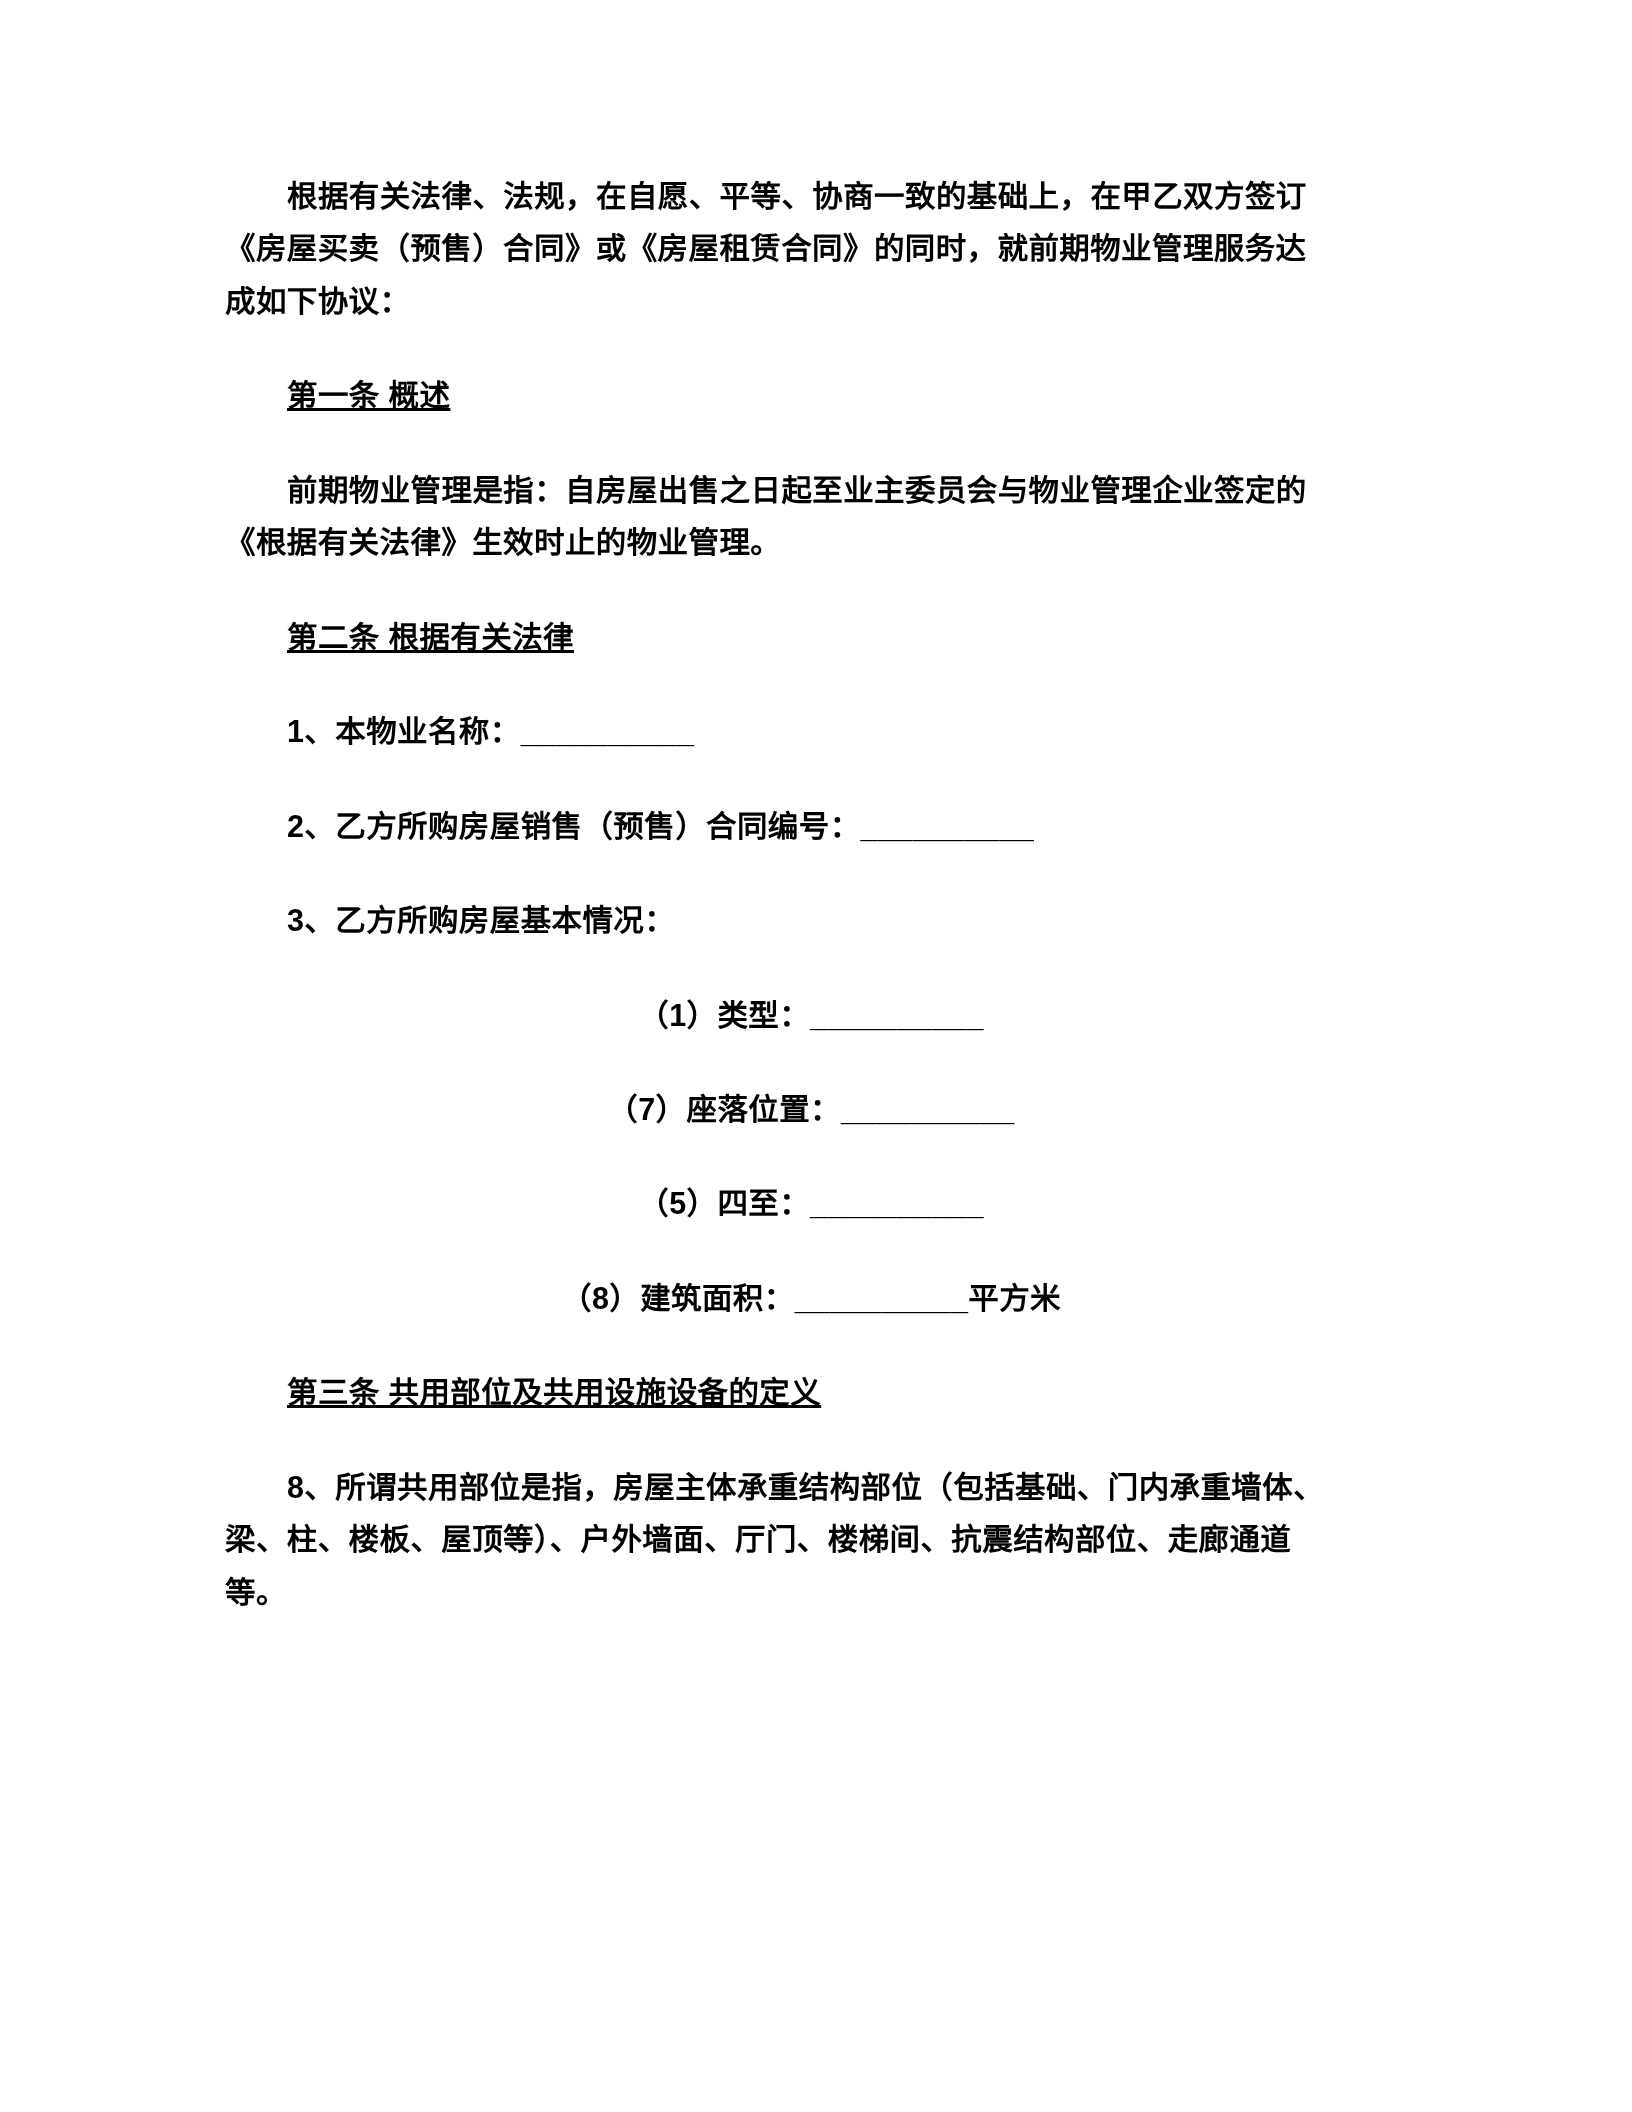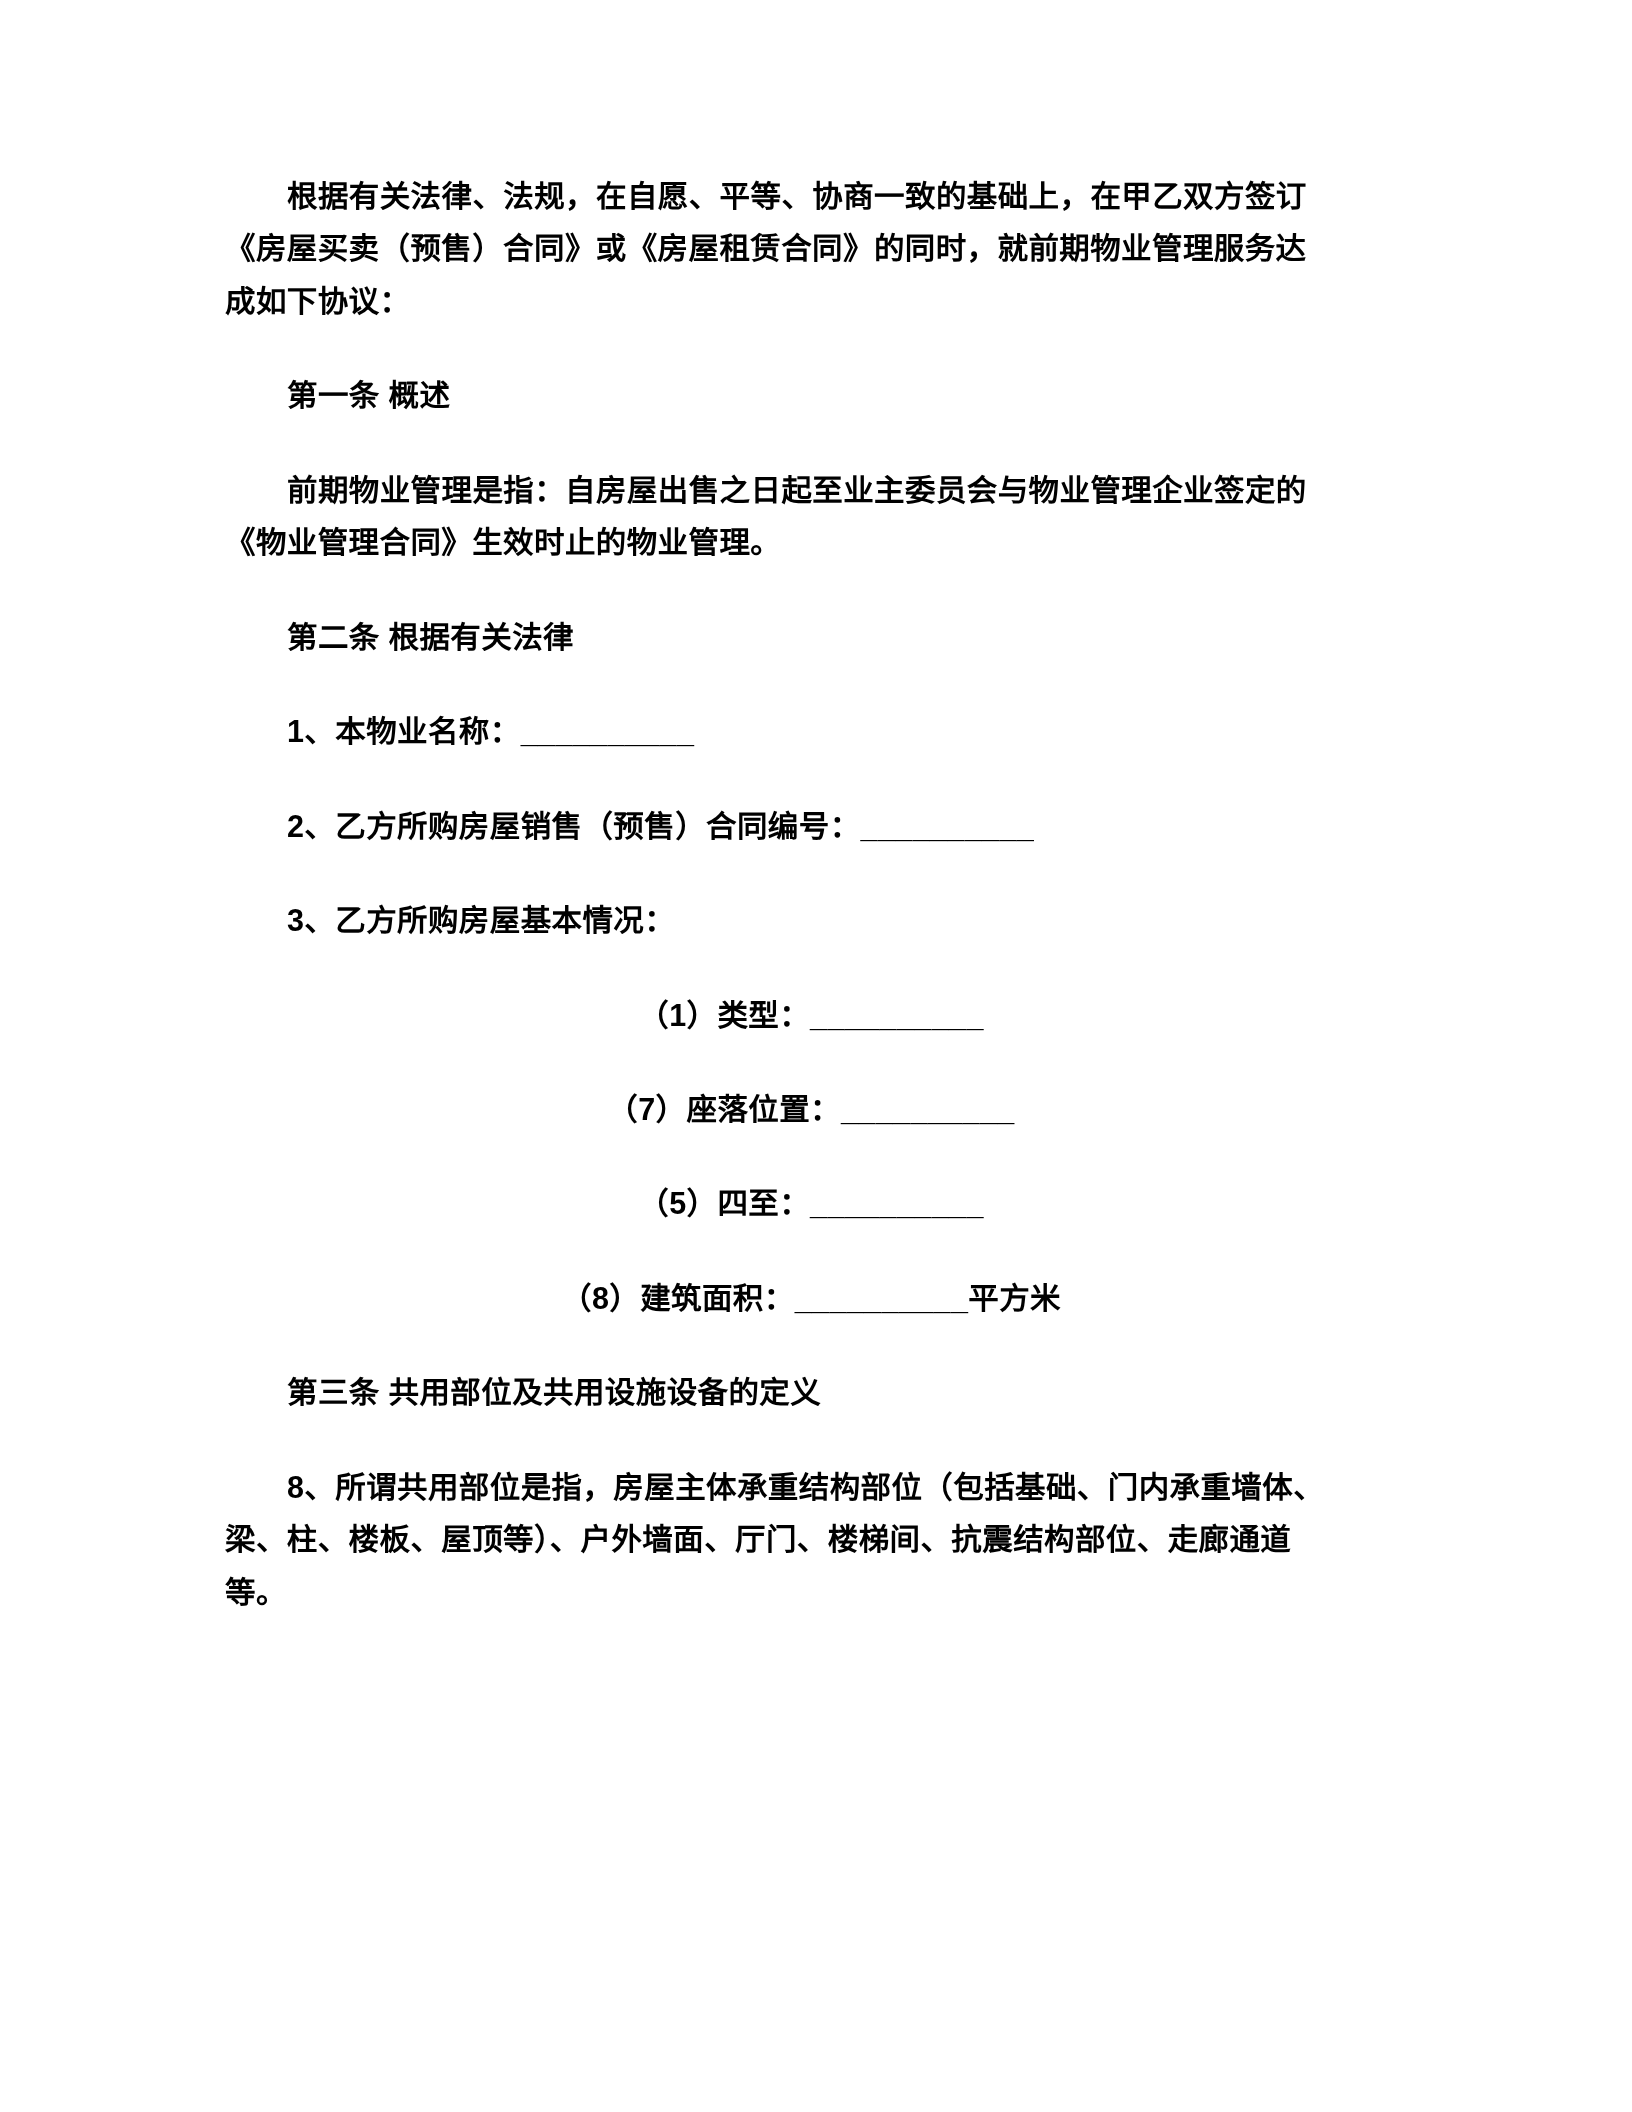--- a/index.html
+++ b/index.html
@@ -37,33 +37,34 @@
   }
   p.indent {
     text-indent: 62px;
   }
   p.indent-sub {
     text-indent: 72px;
     text-align: center;
   }
   .heading {
     font-weight: 700;
+    text-decoration: underline;
   }
 </style>
 </head>
 <body>
 
 <div class="page">
   <div class="doc-body">
 
     <p class="para indent">根据有关法律、法规，在自愿、平等、协商一致的基础上，在甲乙双方签订《房屋买卖（预售）合同》或《房屋租赁合同》的同时，就前期物业管理服务达成如下协议：</p>
 
     <p class="para indent heading">第一条  概述</p>
 
-    <p class="para indent">前期物业管理是指：自房屋出售之日起至业主委员会与物业管理企业签定的《物业管理合同》生效时止的物业管理。</p>
+    <p class="para indent">前期物业管理是指：自房屋出售之日起至业主委员会与物业管理企业签定的《根据有关法律》生效时止的物业管理。</p>
 
     <p class="para indent heading">第二条  根据有关法律</p>
 
     <p class="para indent">1、本物业名称：__________</p>
 
     <p class="para indent">2、乙方所购房屋销售（预售）合同编号：__________</p>
 
     <p class="para indent">3、乙方所购房屋基本情况：</p>
 
     <p class="para indent-sub">（1）类型：__________</p>

